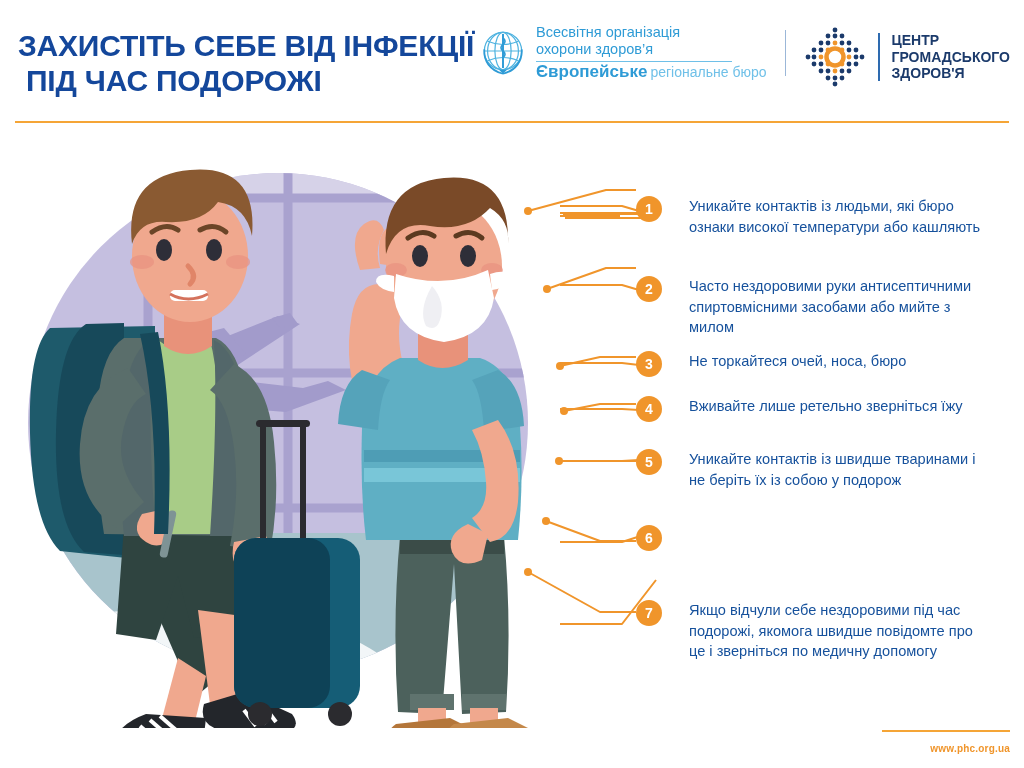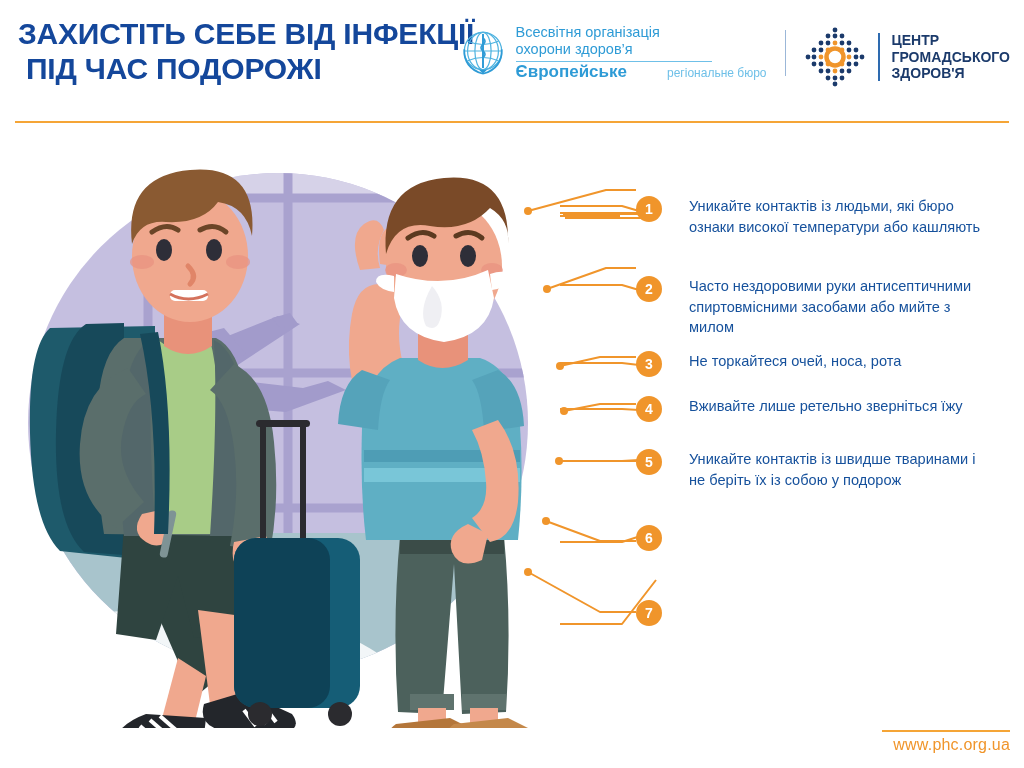--- a/index.html
+++ b/index.html
@@ -1,33 +1,33 @@
 <!DOCTYPE html>
 <html><head>
 <meta charset="utf-8">
 <style>
   html,body{margin:0;padding:0;}
   body{width:1024px;height:768px;background:#ffffff;font-family:"Liberation Sans",sans-serif;overflow:hidden;position:relative;}
   .page{position:absolute;inset:0;}
 
   
-  .title{position:absolute;left:18px;top:16px;width:560px;font-weight:bold;font-size:30px;line-height:35px;color:#14479B;letter-spacing:-0.2px;}
+  .title{position:absolute;left:18px;top:28px;width:560px;font-weight:bold;font-size:30px;line-height:35px;color:#14479B;letter-spacing:-0.2px;}
   .title .l2{display:block;margin-left:8px;}
 
   .logos{position:absolute;right:14px;top:24px;display:flex;align-items:flex-start;gap:0px;}
 
   
   .who{display:flex;align-items:flex-start;gap:7px;}
   .who-mark{width:52px;height:52px;flex:0 0 52px;margin-top:1px;}
   .who-txt{display:flex;flex-direction:column;}
   .who-main{font-size:14.5px;line-height:17px;color:#2E9BD6;font-weight:normal;white-space:nowrap;}
   .who-rule{height:1px;background:#6FC0E8;margin:3px 0 3px 0;width:196px;}
   .who-sub{font-size:11px;line-height:13px;white-space:nowrap;}
   .who-sub b{color:#2E9BD6;font-weight:bold;font-size:17px;}
-  .who-sub i{color:#6FC0E8;font-style:normal;font-size:12px;margin-left:37px;}
+  .who-sub i{color:#6FC0E8;font-style:normal;font-size:14px;}
 
   .logo-sep{width:1px;height:46px;background:#9BB7D8;margin:6px 16px 0 18px;}
 
   
   .phc{display:flex;align-items:center;gap:0px;}
   .phc-mark{width:66px;height:66px;flex:0 0 66px;}
   .phc-sep{width:2px;height:48px;background:#2E6BB0;margin:0 12px 0 10px;}
   .phc-txt{font-size:14px;line-height:16.5px;font-weight:bold;color:#1B3A6B;white-space:nowrap;}
 
   .divider{position:absolute;left:15px;top:121px;width:994px;height:2px;background:#F5A536;}
@@ -37,21 +37,21 @@
   .illu svg{display:block;}
 
   
   .list{position:absolute;left:560px;top:180px;width:460px;height:520px;}
   .connectors{position:absolute;left:0;top:0;width:460px;height:520px;pointer-events:none;}
   .item{position:absolute;display:flex;align-items:flex-start;}
   .num{width:26px;height:26px;flex:0 0 26px;border-radius:50%;background:#F0952B;color:#ffffff;font-size:14px;font-weight:bold;display:flex;align-items:center;justify-content:center;line-height:1;}
   .itxt{margin-left:27px;font-size:14.6px;line-height:20.5px;color:#16519C;width:300px;}
 
   .footer-rule{position:absolute;right:14px;bottom:36px;width:128px;height:2px;background:#F5A536;}
-  .footer-url{position:absolute;right:14px;bottom:14px;font-size:16px;font-weight:normal;color:#F0952B;letter-spacing:.2px;}
+  .footer-url{position:absolute;right:14px;bottom:14px;font-size:10px;font-weight:bold;color:#F0952B;letter-spacing:.2px;}
 </style>
 </head>
 <body>
 
 <div class="page">
 
   <div class="title">
     <span>ЗАХИСТІТЬ СЕБЕ ВІД ІНФЕКЦІЇ</span>
     <span class="l2">ПІД ЧАС ПОДОРОЖІ</span>
   </div>
@@ -334,39 +334,40 @@
       <div class="itxt">Уникайте контактів із людьми, які бюро ознаки високої температури або кашляють</div>
     </div>
 
     <div class="item" style="top:96px;left:76px;">
       <div class="num">2</div>
       <div class="itxt">Часто нездоровими руки антисептичними спиртовмісними засобами або мийте з милом</div>
     </div>
 
     <div class="item" style="top:171px;left:76px;">
       <div class="num">3</div>
-      <div class="itxt">Не торкайтеся очей, носа, рота</div>
+      <div class="itxt">Не торкайтеся очей, носа, бюро</div>
     </div>
 
     <div class="item" style="top:216px;left:76px;">
       <div class="num">4</div>
       <div class="itxt">Вживайте лише ретельно зверніться їжу</div>
     </div>
 
     <div class="item" style="top:269px;left:76px;">
       <div class="num">5</div>
       <div class="itxt">Уникайте контактів із швидше тваринами і не беріть їх із собою у подорож</div>
     </div>
 
     <div class="item" style="top:345px;left:76px;">
       <div class="num">6</div>
     </div>
 
     <div class="item" style="top:420px;left:76px;">
       <div class="num">7</div>
+      <div class="itxt">Якщо відчули себе нездоровими під час подорожі, якомога швидше повідомте про це і зверніться по медичну допомогу</div>
     </div>
   </div>
 
   <svg style="position:absolute;left:0;top:0;width:1024px;height:768px;pointer-events:none;">
     <g fill="#F0952B">
       <circle cx="528" cy="211" r="4"></circle>
       <circle cx="547" cy="289" r="4"></circle>
       <circle cx="560" cy="366" r="4"></circle>
       <circle cx="564" cy="411" r="4"></circle>
       <circle cx="559" cy="461" r="4"></circle>

